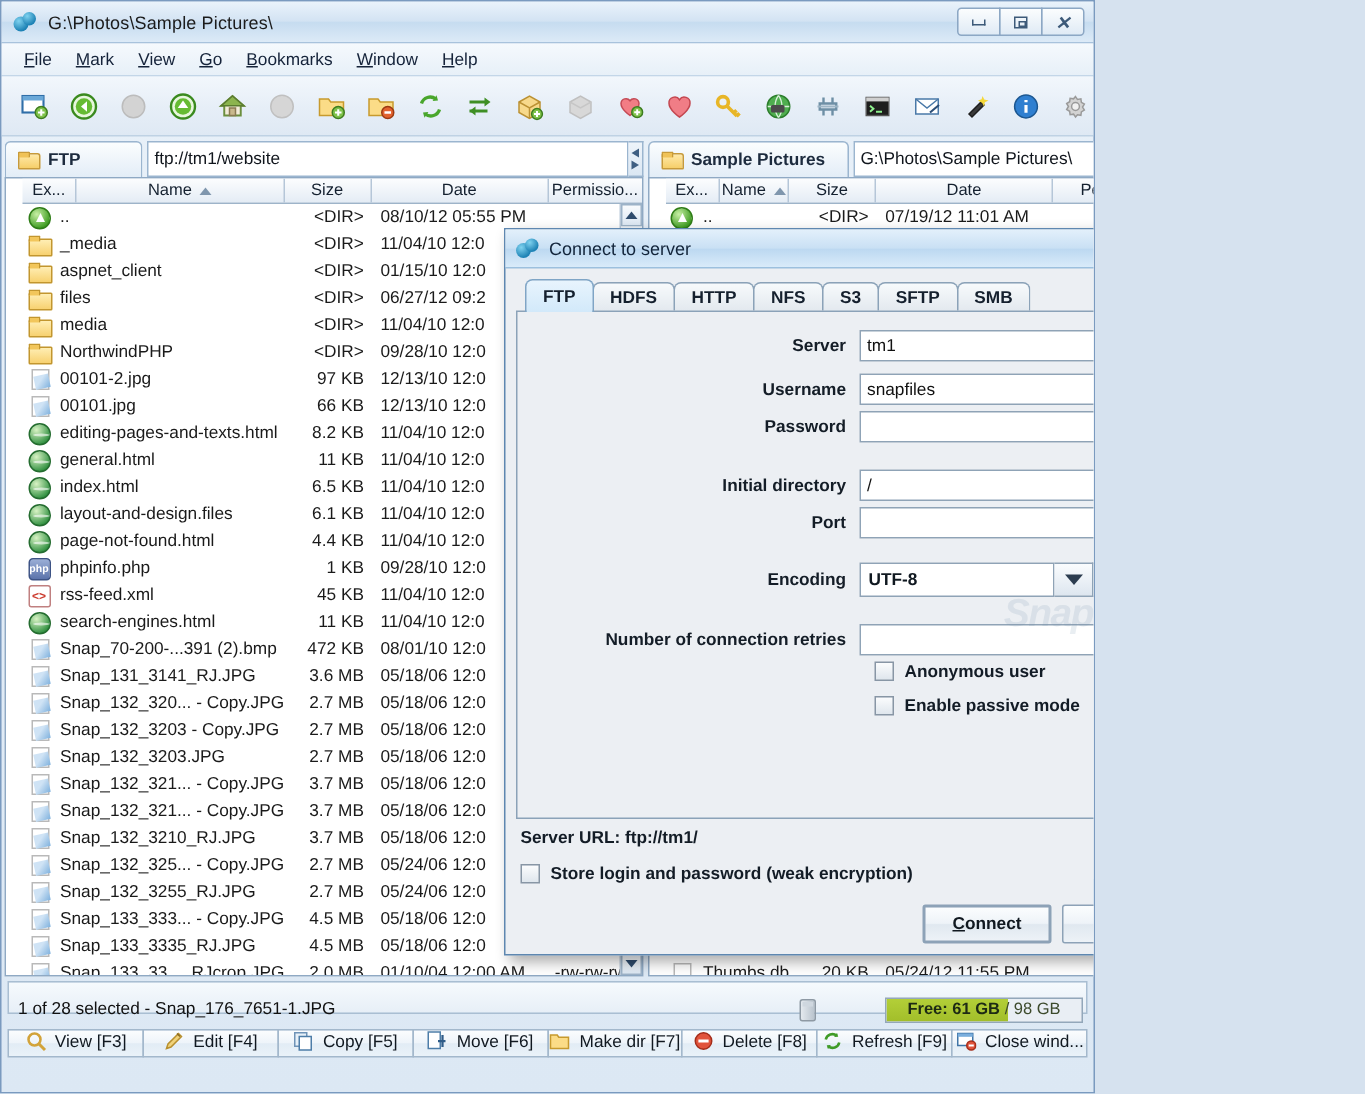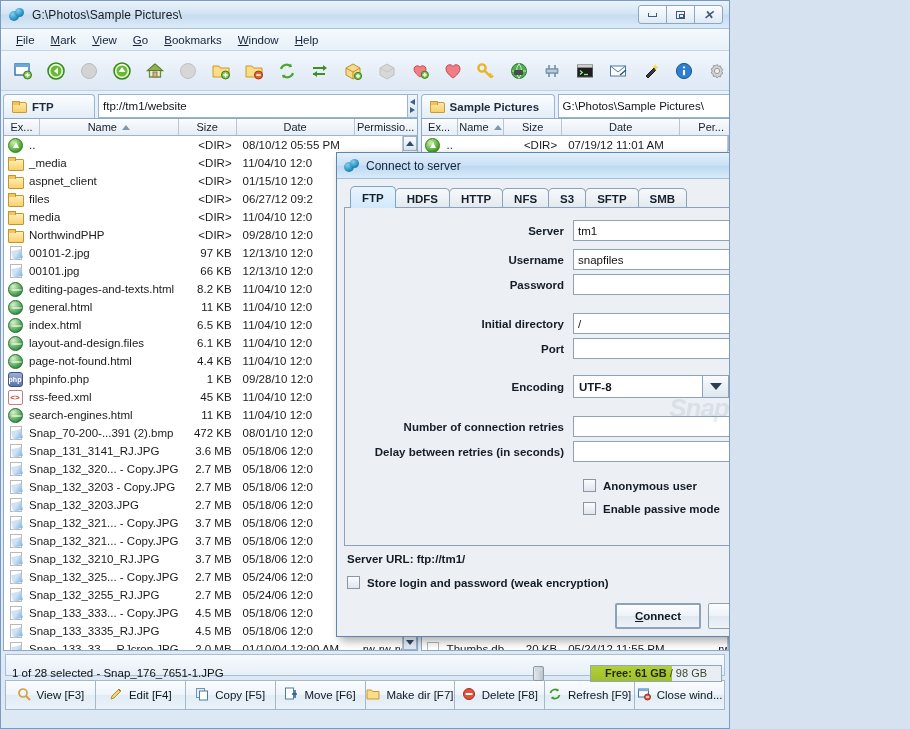--- a/index.html
+++ b/index.html
@@ -118,20 +118,21 @@
     border: 1px solid #9bb5cf; border-left: none;
   }
   .arr { width: 0; height: 0; border-top: 3px solid transparent; border-bottom: 3px solid transparent; }
   .arr.l { border-right: 5px solid #3f5f82; }
   .arr.r { border-left: 5px solid #3f5f82; }
 
   .list-wrap {
     flex: 1; border: 1px solid #8fa9c4; background: #fff;
     display: flex; flex-direction: column; overflow: hidden;
     position: relative;
+    padding-left: 11px;
   }
   .colhead { display: flex; height: 17px; flex: none;
     background: linear-gradient(180deg,#fcfdfe,#e4ecf5);
     border-bottom: 1px solid #9eb4c9; }
   .ch {
     border-right: 1px solid #b5c6d8;
     font-size: 11px; display: flex; align-items: center;
     justify-content: center; color: #14202f; position: relative;
   }
   .ch .sortarrow {
@@ -188,21 +189,21 @@
   .freebar {
     width: 132px; height: 17px; border: 1px solid #93a7ba;
     background: #e9eef4; position: relative; display: flex;
     align-items: center; justify-content: center; overflow: hidden;
   }
   .freebar .fill { position: absolute; left: 0; top: 0; bottom: 0; width: 62%; background: linear-gradient(180deg,#c3d84b,#a8c52e); }
   .freebar .txt { position: relative; font-size: 11px; font-weight: bold; color: #1d2a14; }
   .freebar .txt .dim { color: #3c4a2c; font-weight: normal; }
 
   
-  .fnbar { height: 30px; margin: 4px 4px 0 4px; display: flex; gap: 0; }
+  .fnbar { height: 30px; margin: 4px 4px 0 4px; display: flex; gap: 0; align-items: center; }
   .fnbtn {
     flex: 1; border: 1px solid #a3b8cc; margin-left: -1px;
     background: linear-gradient(180deg,#fbfdfe 0%,#eef4fa 48%,#e2ecf5 52%,#eaf2f9 100%);
     display: flex; align-items: center; justify-content: center; gap: 6px;
     font-size: 11.5px; color: #101820;
   }
   .fnbtn:first-child { margin-left: 0; }
 
   
   .dialog {
@@ -1232,34 +1233,20 @@
           <div class="spin">
             <div class="up">
                 <i class="sp-u"></i>
               </div>
             <div class="dn">
                 <i class="sp-d"></i>
               </div>
           </div>
         </div>
 
-        <div class="frow" style="margin-bottom:17px">
-          <div class="flabel">Delay between retries (in seconds)</div>
-          <div class="finput right">
-              <span>15</span>
-            </div>
-          <div class="spin">
-            <div class="up">
-                <i class="sp-u"></i>
-              </div>
-            <div class="dn">
-                <i class="sp-d"></i>
-              </div>
-          </div>
-        </div>
 
         <div class="chkrow">
           <i class="chkbox"></i>
           <span class="chklabel">Anonymous user</span>
         </div>
 
         <div class="chkrow" style="margin-bottom:0">
           <i class="chkbox"></i>
           <span class="chklabel">Enable passive mode</span>
         </div>

